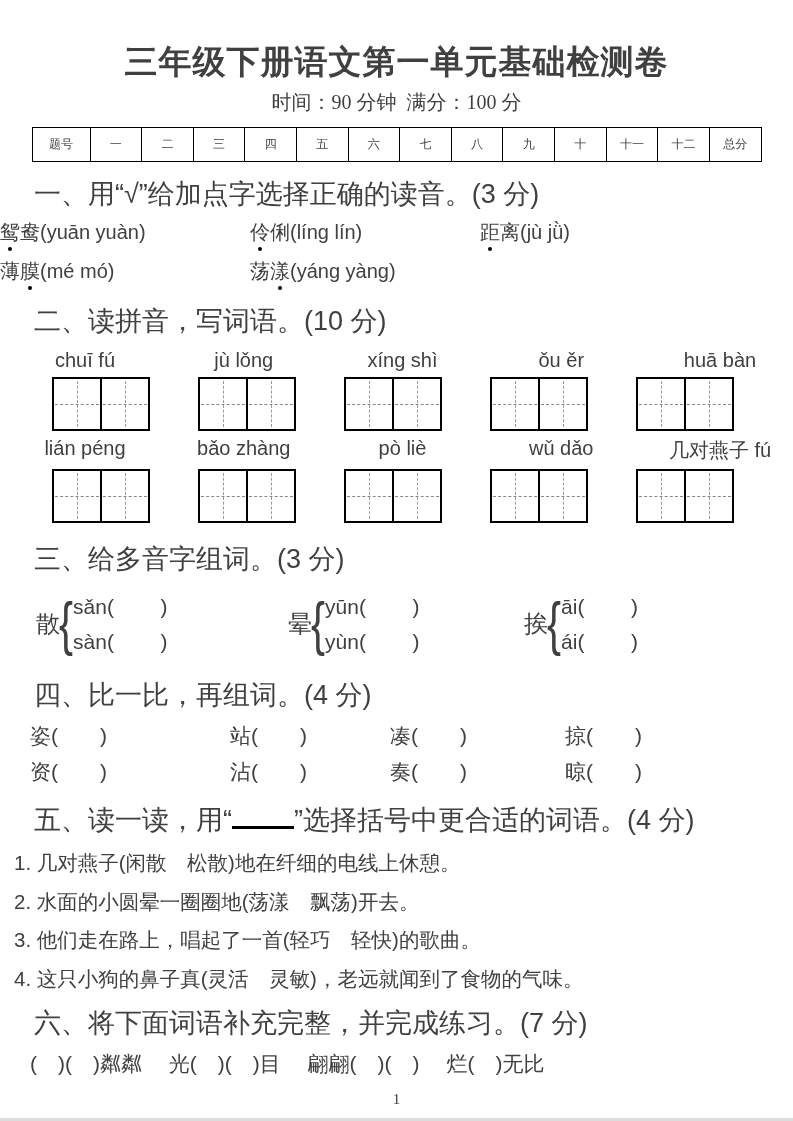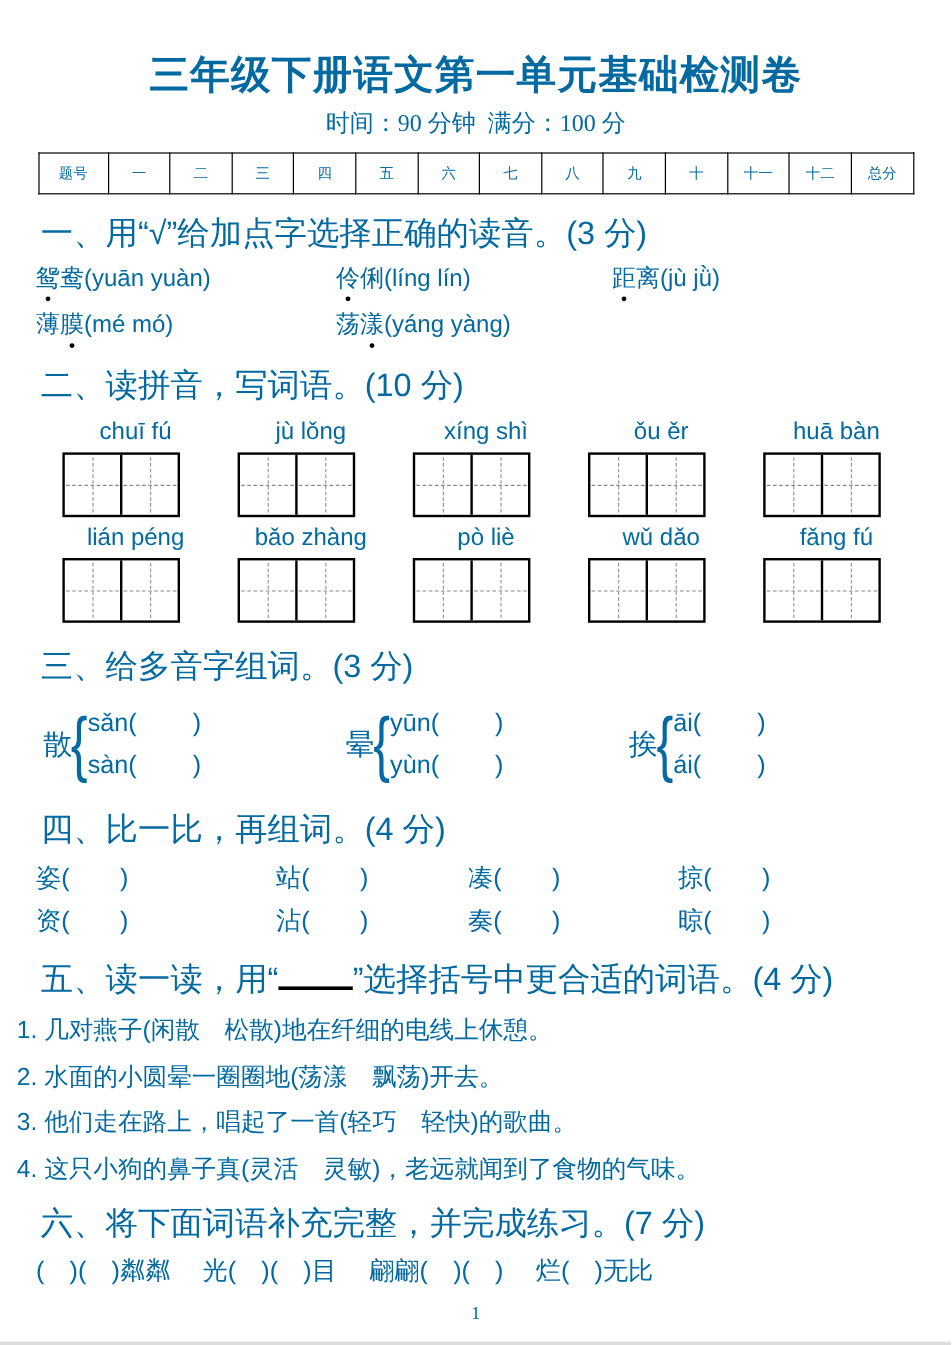--- a/index.html
+++ b/index.html
@@ -1,17 +1,17 @@
 <!DOCTYPE html>
 <html><head>
 <meta charset="utf-8">
 <style>
   html,body { margin:0; padding:0; background:#ffffff; }
   .page {
-    width:793px; height:1121px; background:#ffffff; color:#0369a1;
+    width:793px; height:1121px; background:#ffffff; color:#404040;
     font-family:"Liberation Sans","DejaVu Sans",sans-serif;
     position:relative; overflow:hidden; margin:0 auto;
   }
   
   .title {
     text-align:center; margin:0; padding-top:42px;
     font-size:33px; font-weight:900; letter-spacing:1px; line-height:1.2;
   }
   .subtitle {
     text-align:center; margin-top:7px; font-size:20px; font-weight:400;
@@ -32,30 +32,30 @@
     padding-left:34px; font-size:27px; font-weight:400; line-height:1.25;
     white-space:pre;
   }
   .blank-line {
     display:inline-block; width:62px; height:0.85em;
     border-bottom:3px solid #000; vertical-align:baseline;
   }
   
   .s1-grid {
     display:grid; grid-template-columns:250px 230px auto;
-    padding-left:30px; margin-top:8px; font-size:20px; row-gap:12px;
+    margin-top:8px; font-size:20px; row-gap:12px;
     line-height:1.35;
   }
   .dot-char { position:relative; display:inline-block; }
   .dot-char::after {
     content:""; position:absolute; left:50%; transform:translateX(-50%);
     bottom:-5px; width:4px; height:4px; background:#000; border-radius:50%;
   }
   
-  .pinyin-row { display:flex; padding-left:40px; margin-top:10px; }
+  .pinyin-row { display:flex; padding-left:12px; margin-top:10px;justify-content:space-between; }
   .pinyin-slot { width:146px; text-align:center; font-size:20px; }
   .box-row { display:flex; padding-left:28px; margin-top:5px; }
   .box-slot { width:146px; display:flex; justify-content:center; }
   .tzg { display:flex; border:2px solid #000; background:#fff; }
   .tzg-cell { width:46px; height:50px; position:relative; }
   .tzg-cell + .tzg-cell { border-left:2px solid #000; }
   .tzg-cell::before {
     content:""; position:absolute; left:50%; top:2px; bottom:2px;
     border-left:1px dashed #999;
   }
@@ -174,21 +174,21 @@
           <span class="tzg-cell"></span>
           <span class="tzg-cell"></span>
         </span>
       </span>
   </div>
   <div class="pinyin-row" style="margin-top:6px">
     <span class="pinyin-slot">lián péng</span>
     <span class="pinyin-slot">bǎo zhàng</span>
     <span class="pinyin-slot">pò liè</span>
     <span class="pinyin-slot">wǔ dǎo</span>
-    <span class="pinyin-slot">fǎng fú</span>
+    <span class="pinyin-slot">几对燕子 fú</span>
   </div>
   <div class="box-row">
     <span class="box-slot">
         <span class="tzg">
           <span class="tzg-cell"></span>
           <span class="tzg-cell"></span>
         </span>
       </span>
     <span class="box-slot">
         <span class="tzg">

